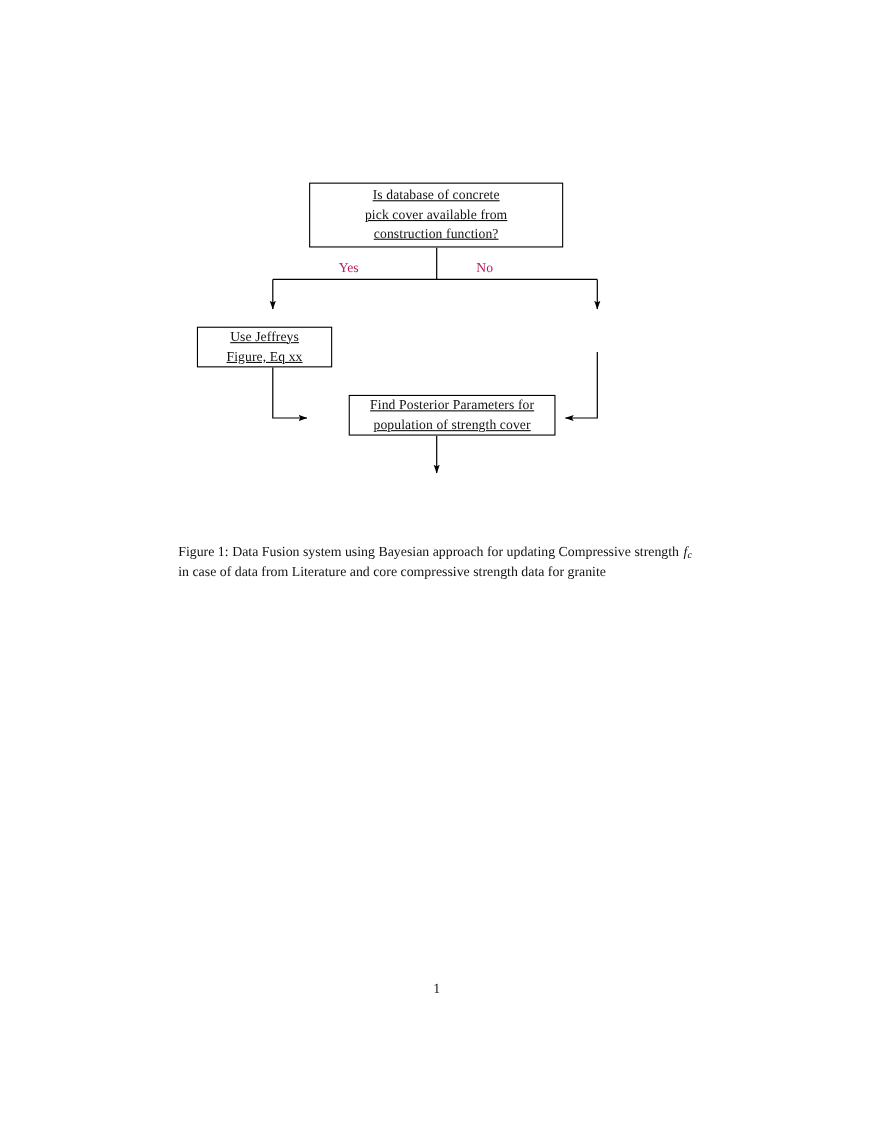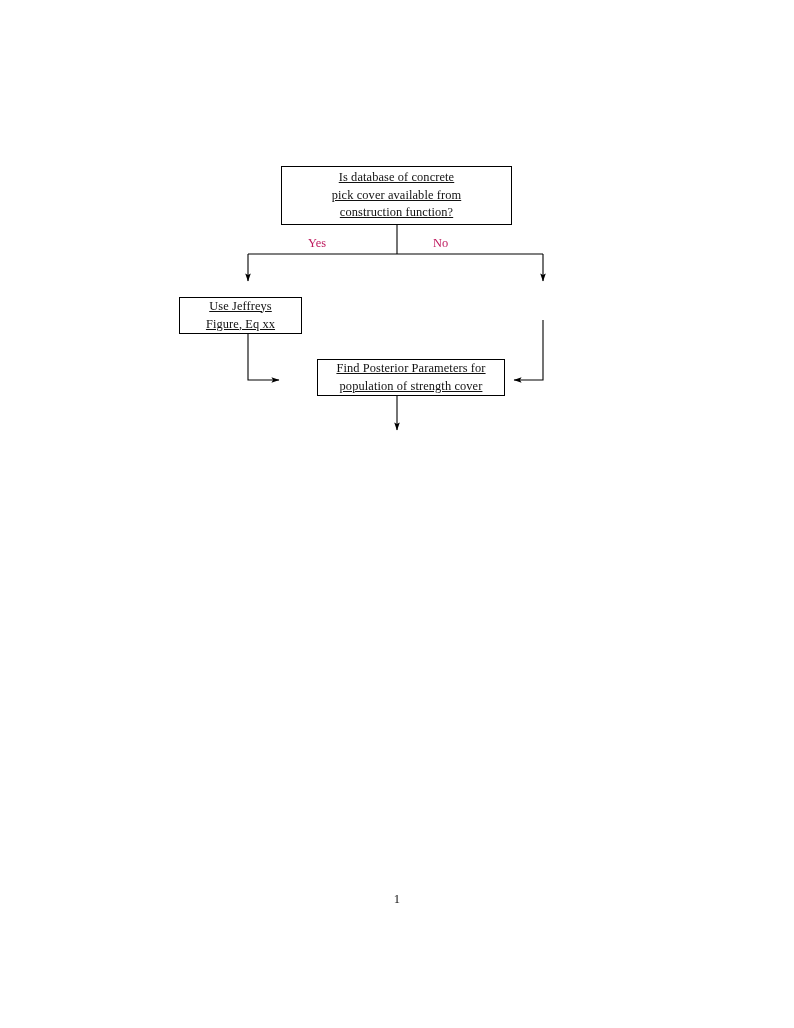--- a/index.html
+++ b/index.html
@@ -152,16 +152,17 @@
 
 
     <div class="node" id="node-posterior">
       <span class="line">Find Posterior Parameters for</span>
       <span class="line">population of strength cover</span>
     </div>
 
 
   </div>
 
+  <div id="caption"><span>Figure 1:</span><span> Data Fusion system using Bayesian approach for updating Compressive strength </span><span class="math"><span>f</span><sub>c</sub></span><span> in case of data from Literature and core compressive strength data for granite</span></div>
 
   <div id="page-number">1</div>
 
 </div>
 
 </body></html>

